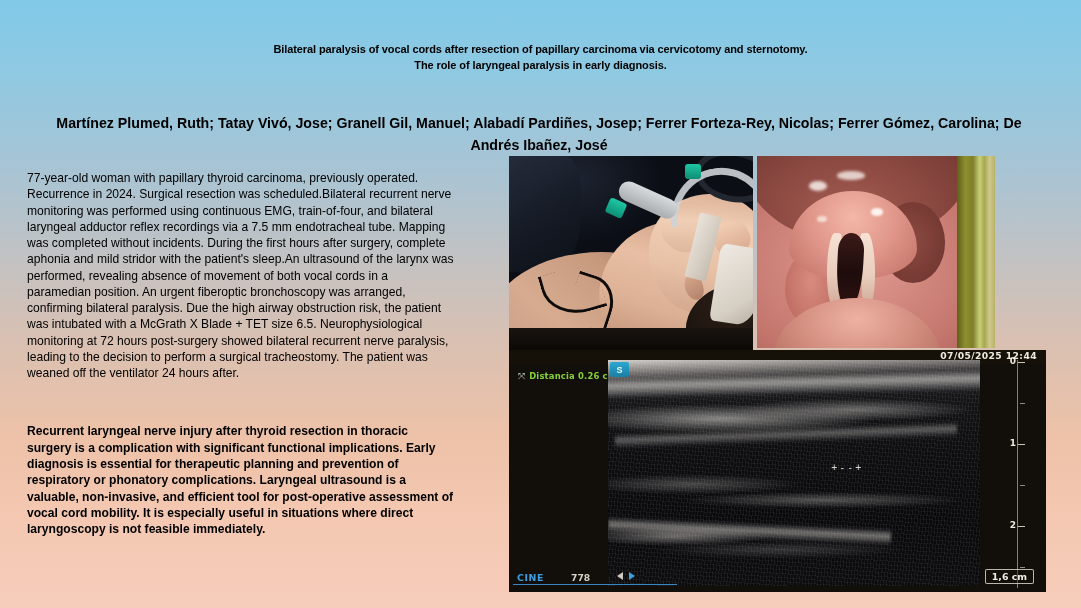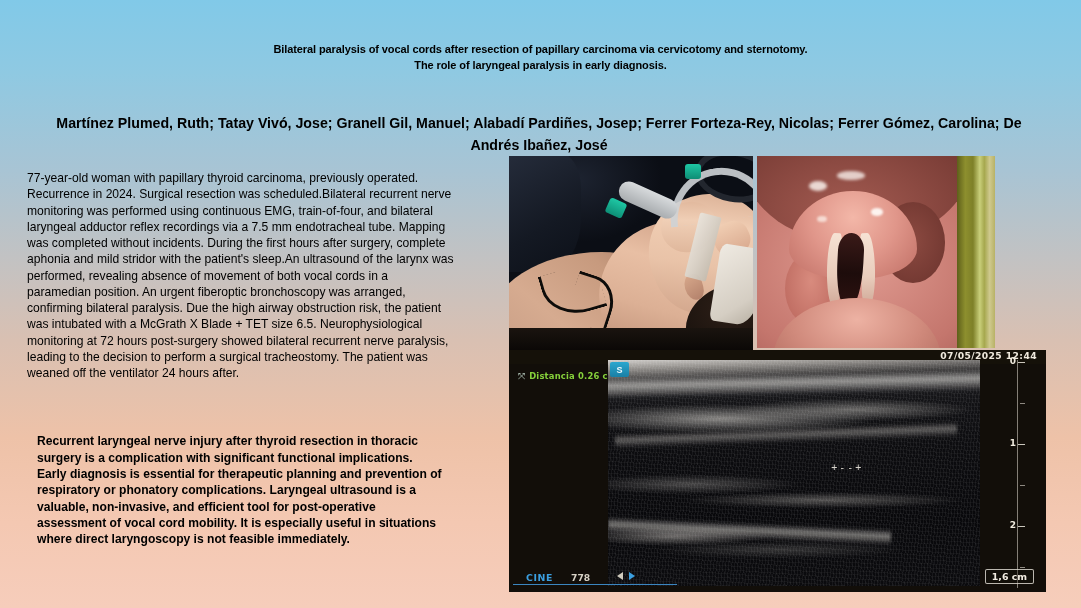--- a/index.html
+++ b/index.html
@@ -87,21 +87,21 @@
     font-weight: bold;
     color: #000000;
     letter-spacing: 0.2px;
     margin: 0 0 14px 0;
   }
   .conclusion-text {
     font-size: 12.1px;
     font-weight: bold;
     color: #000000;
     line-height: 1.345;
-    margin: 10px;
+    margin: 0;
   }
   .spacer-block { height: 42px; }
 
   
   .photo-patient {
     position: absolute;
     left: 509px;
     top: 156px;
     width: 244px;
     height: 194px;
@@ -457,21 +457,20 @@
   .us-cinebar {
     position: absolute; left: 0; bottom: 0; width: 174px; height: 24px;
   }
   .us-cine-label {
     position: absolute; left: 8px; top: 4px;
     color: #3b9fe0;
     font-size: 9.4px;
     font-weight: bold;
     letter-spacing: .6px;
     font-family: "DejaVu Sans", sans-serif;
-    margin-left: 9px;
   }
   .us-cine-num {
     position: absolute; left: 62px; top: 4px;
     color: #d8d2c6;
     font-size: 9.2px;
     font-weight: bold;
     font-family: "DejaVu Sans", sans-serif;
   }
   .us-cine-ctrls {
     position: absolute; left: 108px; top: 4px;

